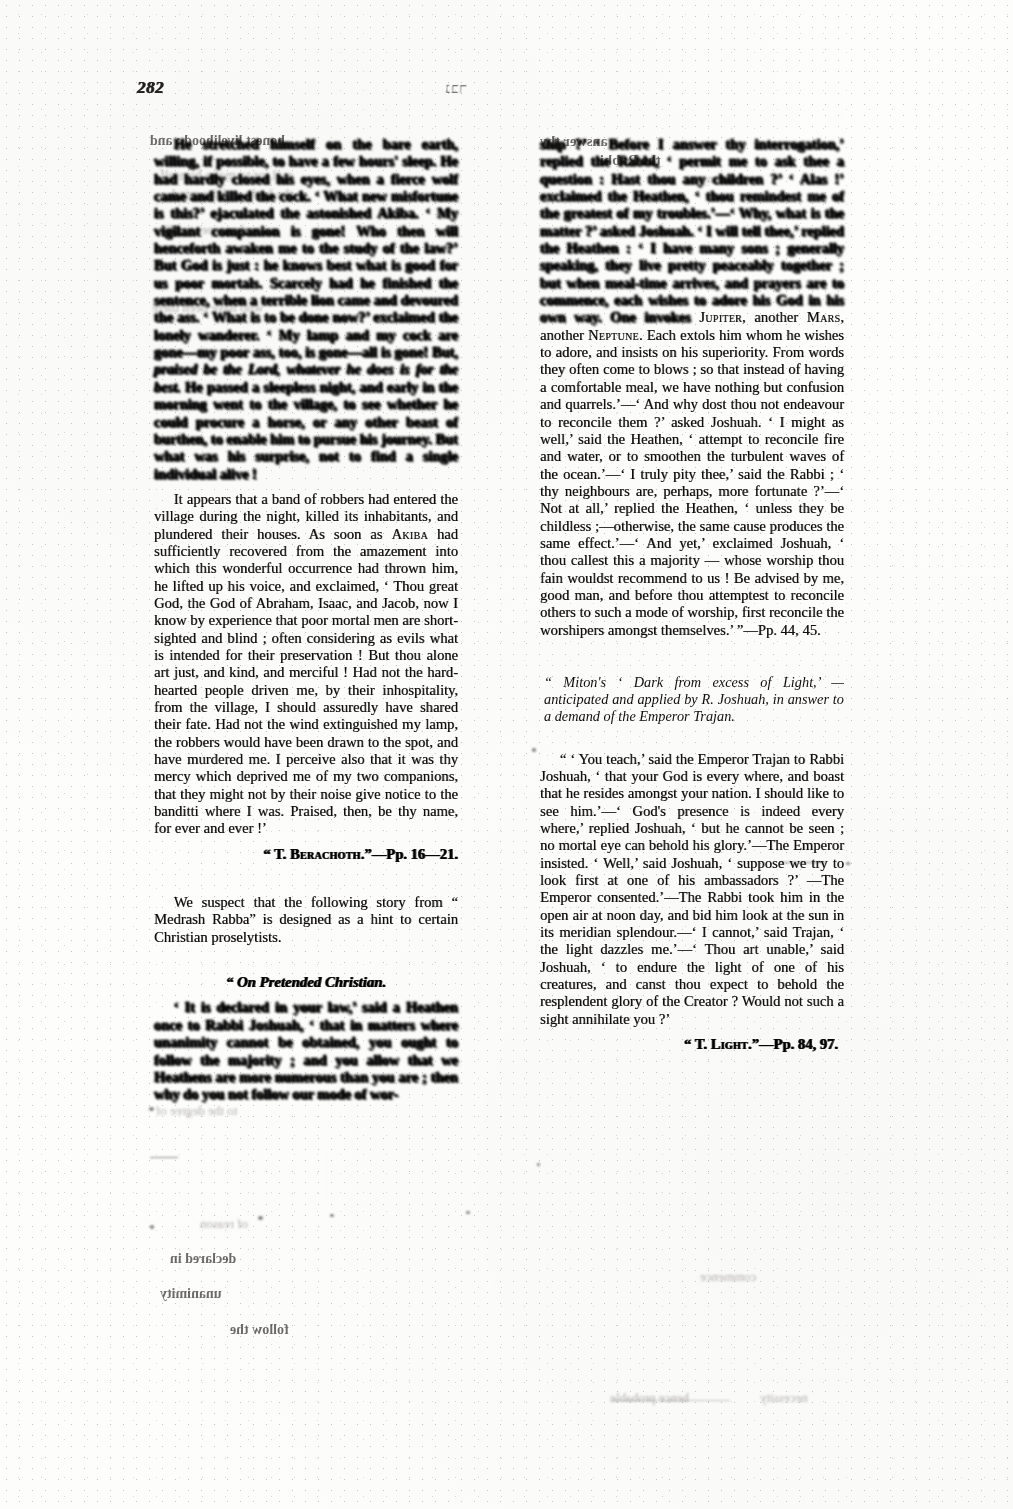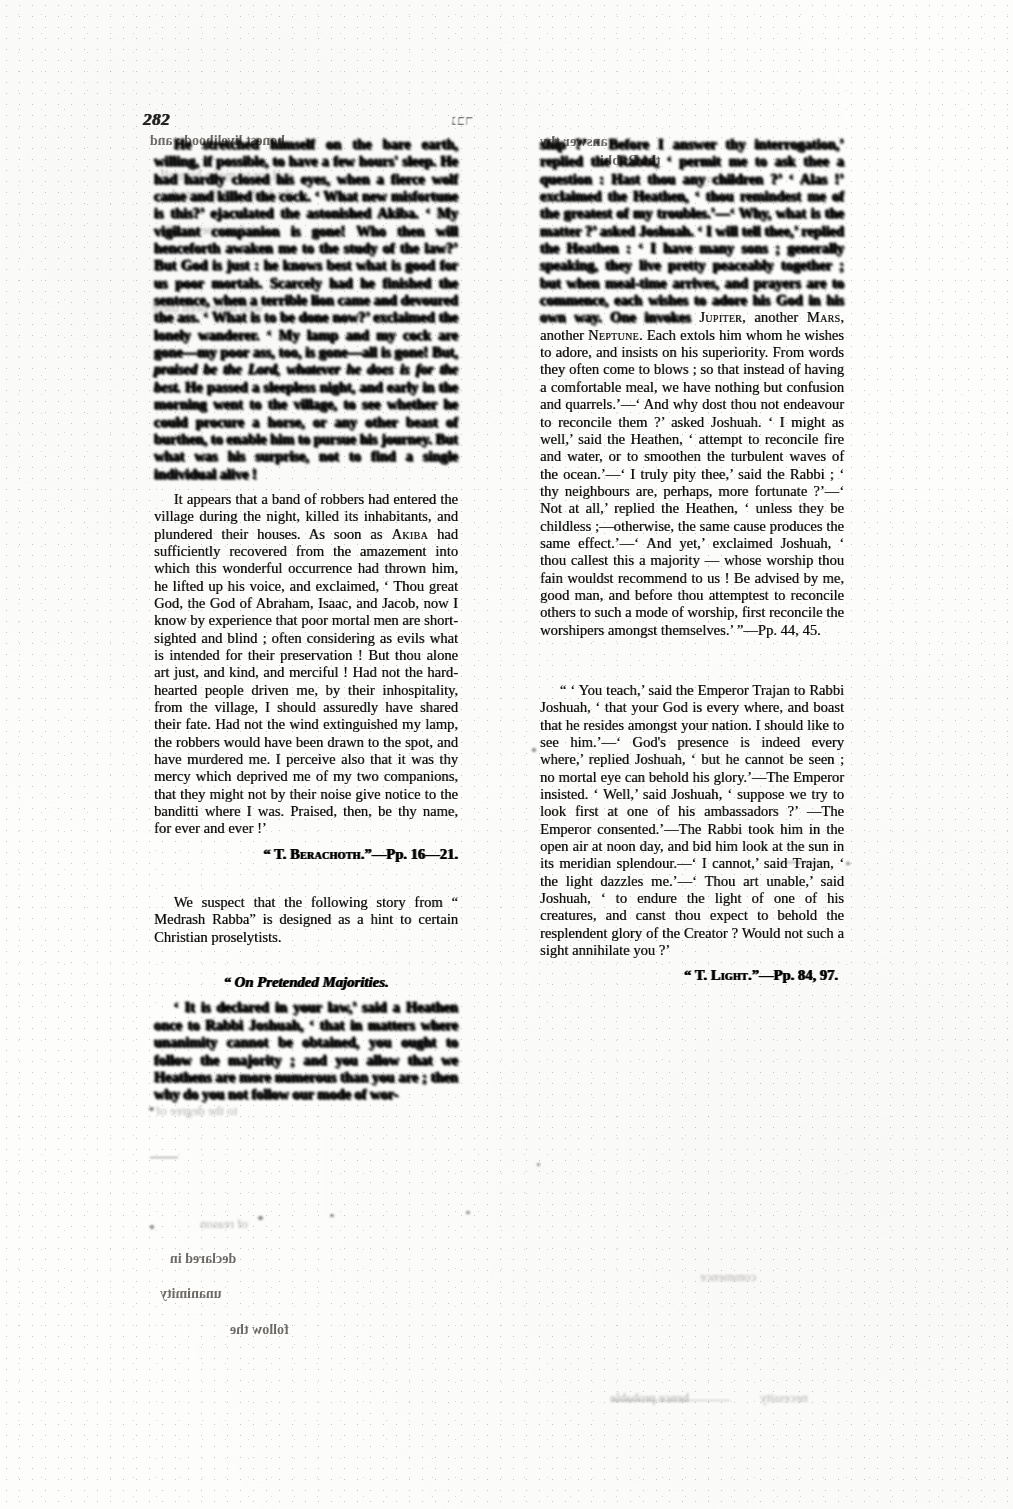--- a/index.html
+++ b/index.html
@@ -38,24 +38,23 @@
       radial-gradient(rgba(0,0,0,.35) .6px, rgba(0,0,0,0) .75px);
     background-size: 13px 11px, 23px 19px;
     background-position: 0 0, 7px 5px;
     mix-blend-mode: multiply;
   }
 
   
   #running-head {
     position: absolute;
     top: 78px;
-    left: 143px;
+    left: 137px;
     width: 730px;
     height: 26px;
-    margin-top: 32px;
   }
   .folio {
     position: absolute;
     left: 0;
     top: 0;
     font-weight: bold;
     font-size: 17px;
     letter-spacing: .5px;
     font-style: italic;
     filter: blur(.45px);
@@ -210,34 +209,35 @@
     <p class="dmg-1"><span>It appears that a band of robbers had entered the village during the night, killed its inhabitants, and plundered their houses. As soon as </span><span class="sc">Akiba</span><span> had sufficiently recovered from the amazement into which this wonderful occurrence had thrown him, he lifted up his voice, and exclaimed, ‘ Thou great God, the God of Abraham, Isaac, and Jacob, now I know by experience that poor mortal men are short-sighted and blind ; often considering as evils what is intended for their preservation ! But thou alone art just, and kind, and merciful ! Had not the hard-hearted people driven me, by their inhospitality, from the village, I should assuredly have shared their fate. Had not the wind extinguished my lamp, the robbers would have been drawn to the spot, and have murdered me. I perceive also that it was thy mercy which deprived me of my two companions, that they might not by their noise give notice to the banditti where I was. Praised, then, be thy name, for ever and ever !’</span></p>
 
     <p class="attribution dmg-2"><span>“ T. </span><span class="sc">Berachoth</span><span>.”—Pp. 16—21.</span></p>
 
     <div class="gap-md"></div>
 
     <p class="dmg-1">We suspect that the following story from “ Medrash Rabba” is designed as a hint to certain Christian proselytists.</p>
 
     <div class="gap-sm"></div>
 
-    <p class="section-heading dmg-2">“ On Pretended Majorities.</p>
+    <p class="section-heading dmg-2">“ On Pretended Christian.</p>
 
     <p class="dmg-3">‘ It is declared in your law,’ said a Heathen once to Rabbi Joshuah, ‘ that in matters where unanimity cannot be obtained, you ought to follow the majority ; and you allow that we Heathens are more numerous than you are ; then why do you not follow our mode of wor-</p>
   </div>
 
   <div class="column" id="column-right">
 
     <p class="noindent dmg-1"><span class="dmg-3">ship ?’ ‘ Before I answer thy interrogation,’ replied the Rabbi, ‘ permit me to ask thee a question : Hast thou any children ?’ ‘ Alas !’ exclaimed the Heathen, ‘ thou remindest me of the greatest of my troubles.’—‘ Why, what is the matter ?’ asked Joshuah. ‘ I will tell thee,’ replied the Heathen : ‘ I have many sons ; generally speaking, they live pretty peaceably together ; but when meal-time arrives, and prayers are to commence, each wishes to adore his God in his own way. One invokes </span><span class="sc">Jupiter</span><span>, another </span><span class="sc">Mars</span><span>, another </span><span class="sc">Neptune</span><span>. Each extols him whom he wishes to adore, and insists on his superiority. From words they often come to blows ; so that instead of having a comfortable meal, we have nothing but confusion and quarrels.’—‘ And why dost thou not endeavour to reconcile them ?’ asked Joshuah. ‘ I might as well,’ said the Heathen, ‘ attempt to reconcile fire and water, or to smoothen the turbulent waves of the ocean.’—‘ I truly pity thee,’ said the Rabbi ; ‘ thy neighbours are, perhaps, more fortunate ?’—‘ Not at all,’ replied the Heathen, ‘ unless they be childless ;—otherwise, the same cause produces the same effect.’—‘ And yet,’ exclaimed Joshuah, ‘ thou callest this a majority — whose worship thou fain wouldst recommend to us ! Be advised by me, good man, and before thou attemptest to reconcile others to such a mode of worship, first reconcile the worshipers amongst themselves.’ ”—Pp. 44, 45.</span></p>
 
     <div class="gap-sm"></div>
 
 
     <div class="gap-sm"></div>
 
+    <p class="extract-head">“ Miton's ‘ Dark from excess of Light,’ —anticipated and applied by R. Joshuah, in answer to a demand of the Emperor Trajan.</p>
 
     <div class="gap-sm"></div>
 
     <p class="dmg-1">“ ‘ You teach,’ said the Emperor Trajan to Rabbi Joshuah, ‘ that your God is every where, and boast that he resides amongst your nation. I should like to see him.’—‘ God's presence is indeed every where,’ replied Joshuah, ‘ but he cannot be seen ; no mortal eye can behold his glory.’—The Emperor insisted. ‘ Well,’ said Joshuah, ‘ suppose we try to look first at one of his ambassadors ?’ —The Emperor consented.’—The Rabbi took him in the open air at noon day, and bid him look at the sun in its meridian splendour.—‘ I cannot,’ said Trajan, ‘ the light dazzles me.’—‘ Thou art unable,’ said Joshuah, ‘ to endure the light of one of his creatures, and canst thou expect to behold the resplendent glory of the Creator ? Would not such a sight annihilate you ?’</p>
 
     <p class="attribution right dmg-2"><span>“ T. </span><span class="sc">Light</span><span>.”—Pp. 84, 97.</span></p>
   </div>
 
   <div>
     <div class="ghost" style="left:150px; top:133px; font-size:14px;">honest livelihood ; and</div>

